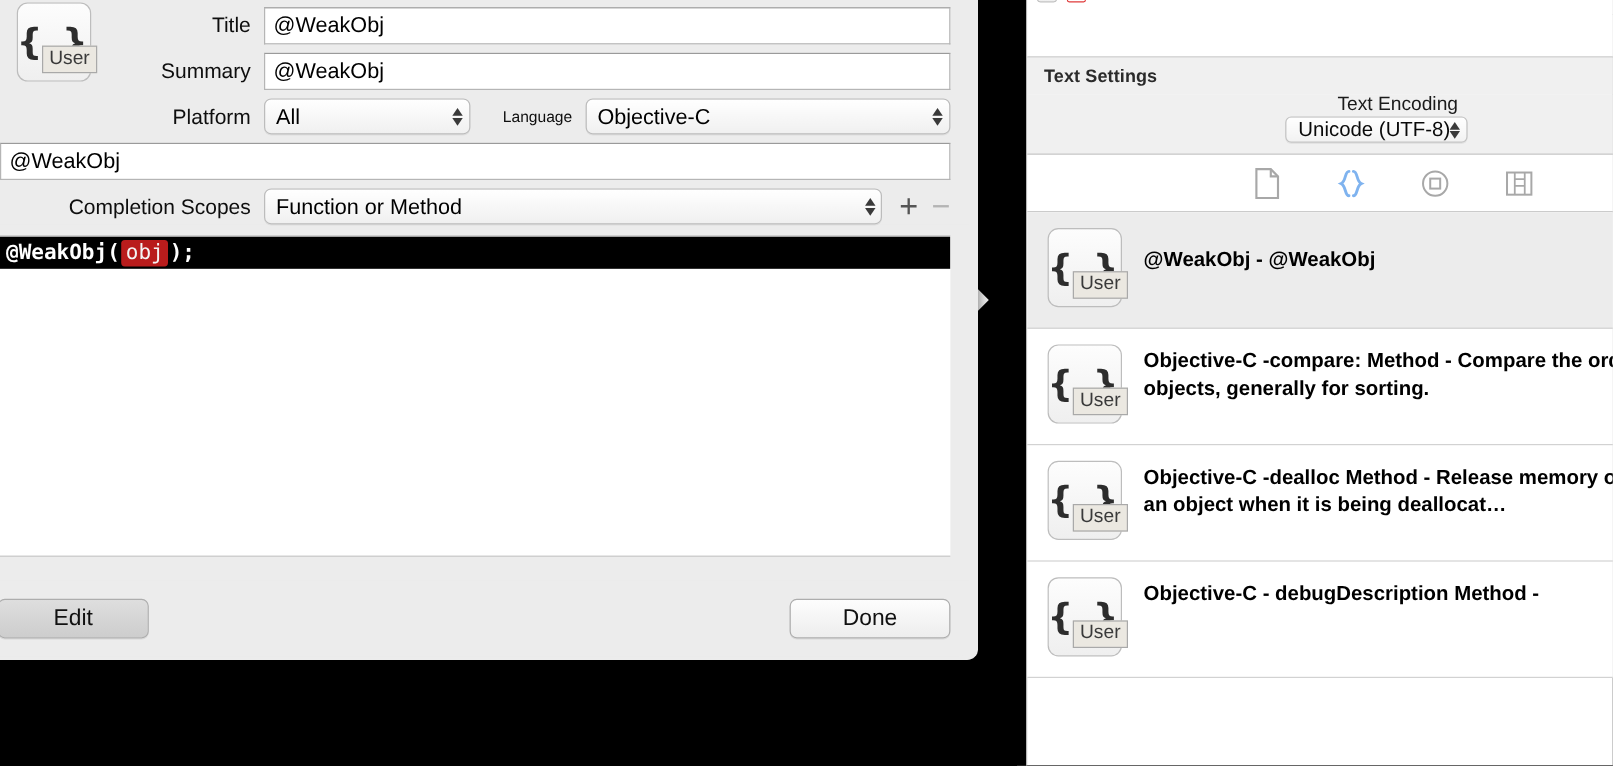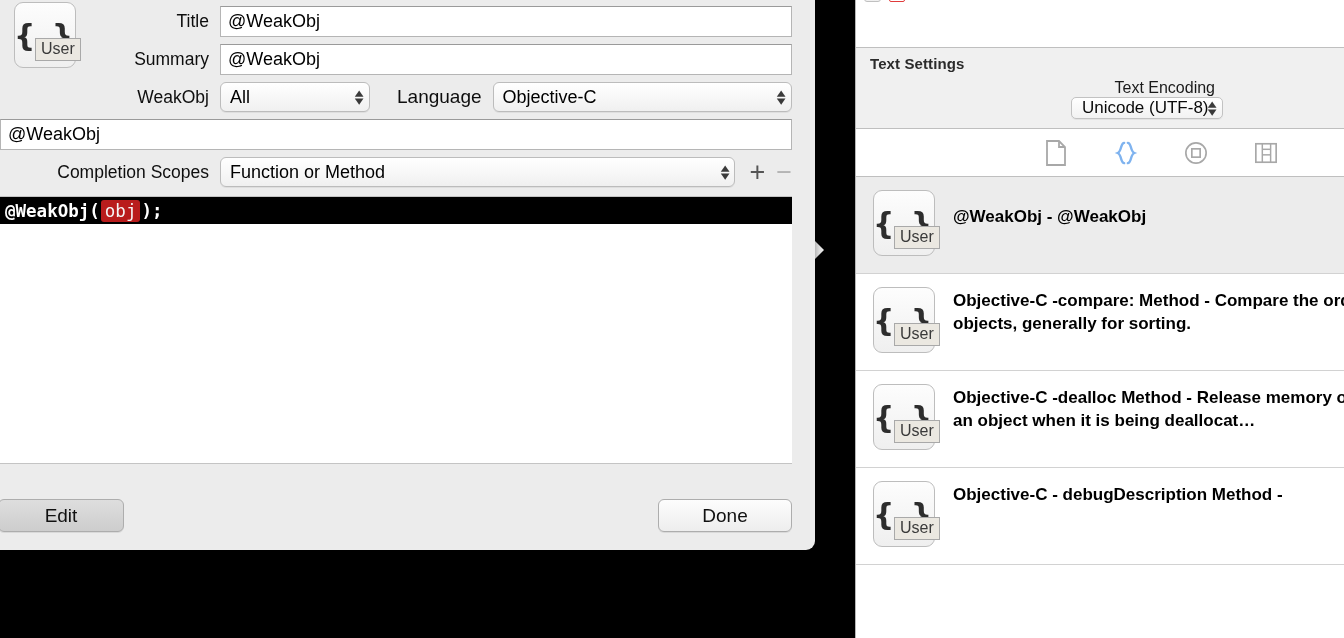--- a/index.html
+++ b/index.html
@@ -269,24 +269,24 @@
     border-radius: 6px;
     box-sizing: border-box;
     display: flex;
     align-items: center;
     justify-content: space-between;
     padding: 0 6px 0 9px;
     font-size: 18px;
     color: #000;
     box-shadow: 0 1px 0 rgba(0,0,0,0.06);
   }
-  .platform-popup { width: 150px; gap: 16px; }
+  .platform-popup { width: 172px; gap: 16px; }
   .lang-label {
     padding: 0 11px 0 27px;
-    font-size: 19px;
+    font-size: 13px;
     color: #0e0e0e;
     white-space: nowrap;
   }
   .lang-popup { flex: 1; }
   .scopes-popup { flex: 1; }
   .plusminus {
     display: flex;
     align-items: center;
     gap: 11px;
     padding-left: 14px;
@@ -488,21 +488,21 @@
     </div>
 
     <div class="form-row">
       <div class="form-label">Summary</div>
       <div class="text-field">
         <span>@WeakObj</span>
       </div>
     </div>
 
     <div class="form-row">
-      <div class="form-label">WeakObj</div>
+      <div class="form-label">Platform</div>
       <div class="popup-small platform-popup">
         <span>All</span>
         <span class="stepper-arrows">
             <span>▴</span>
             <span>▾</span>
           </span>
       </div>
       <div class="lang-label">Language</div>
       <div class="popup-small lang-popup">
         <span>Objective-C</span>

